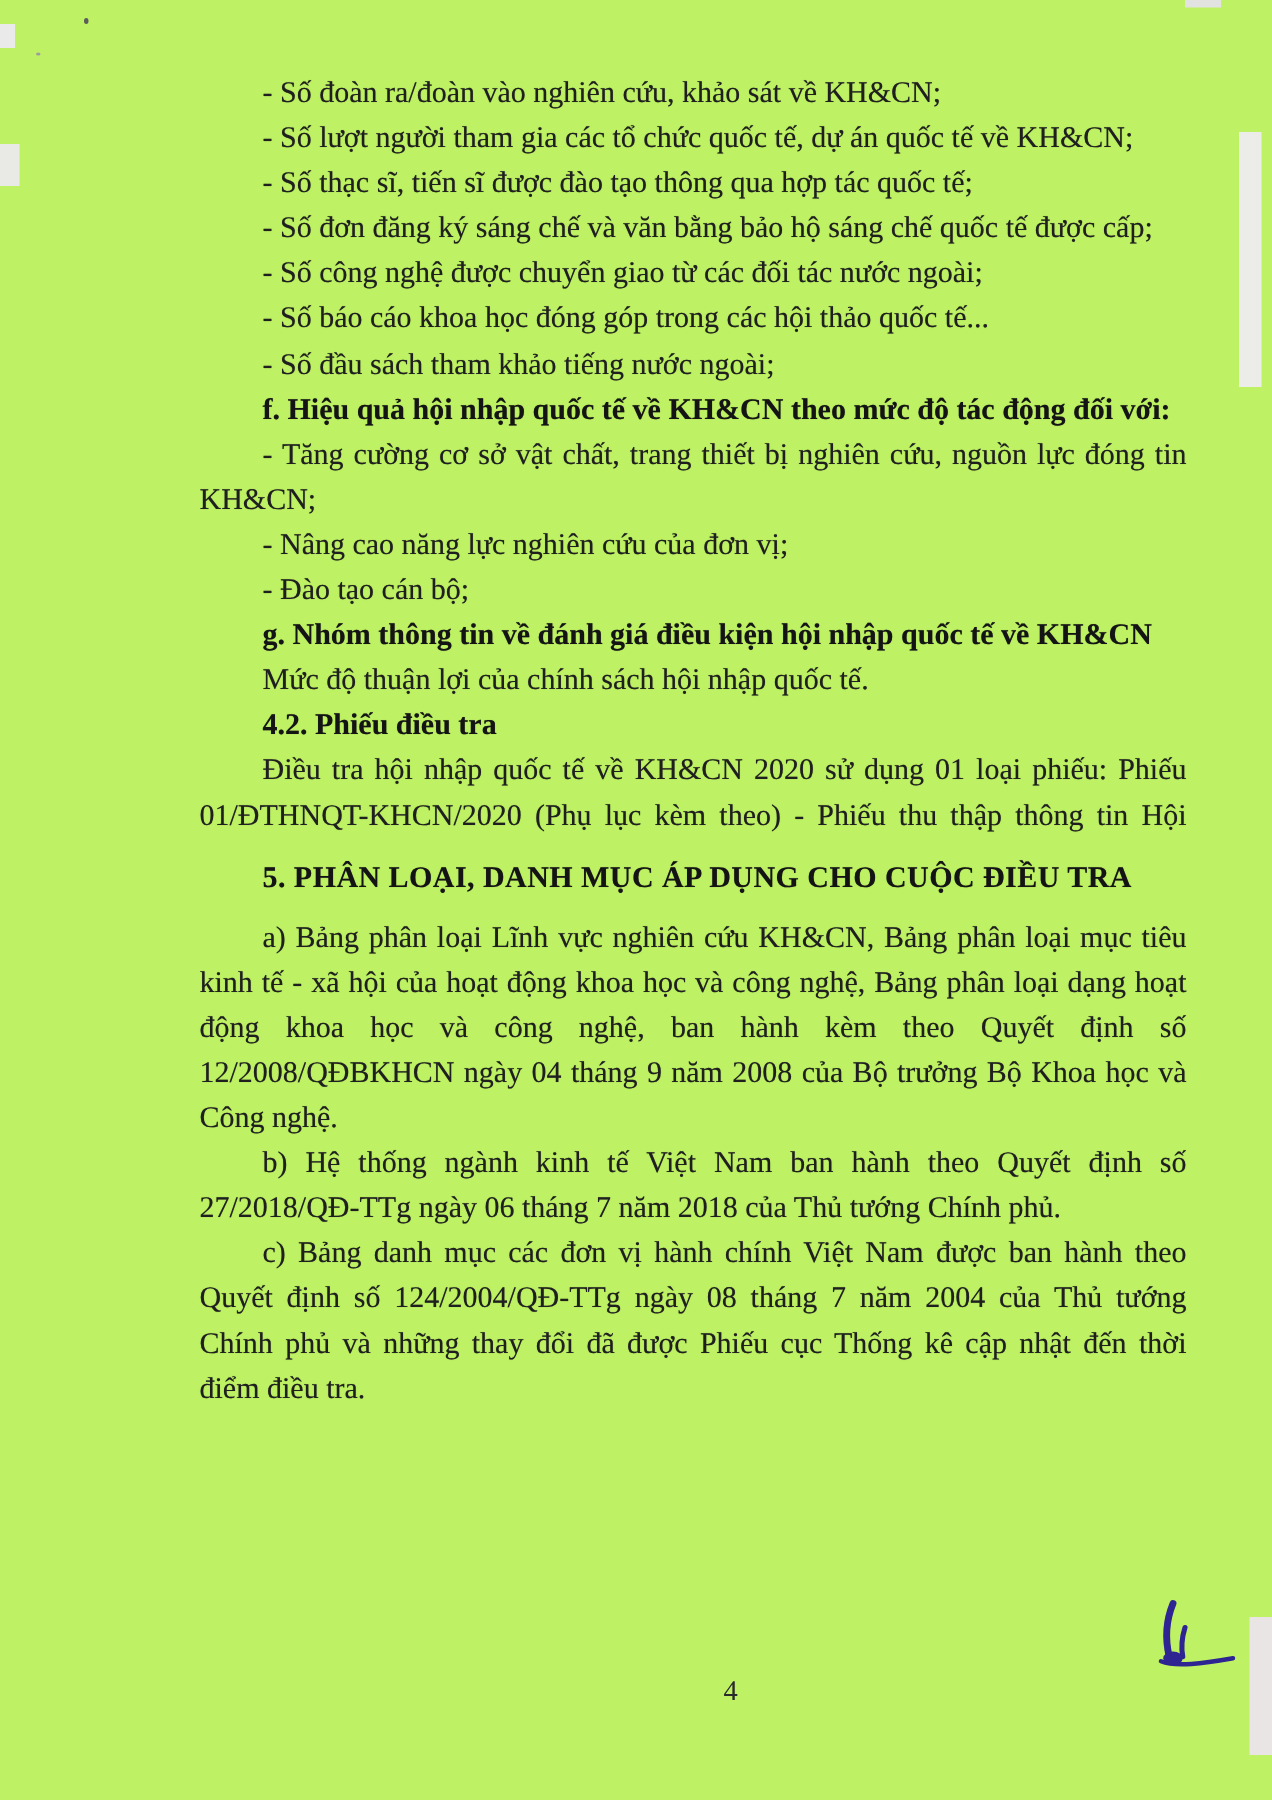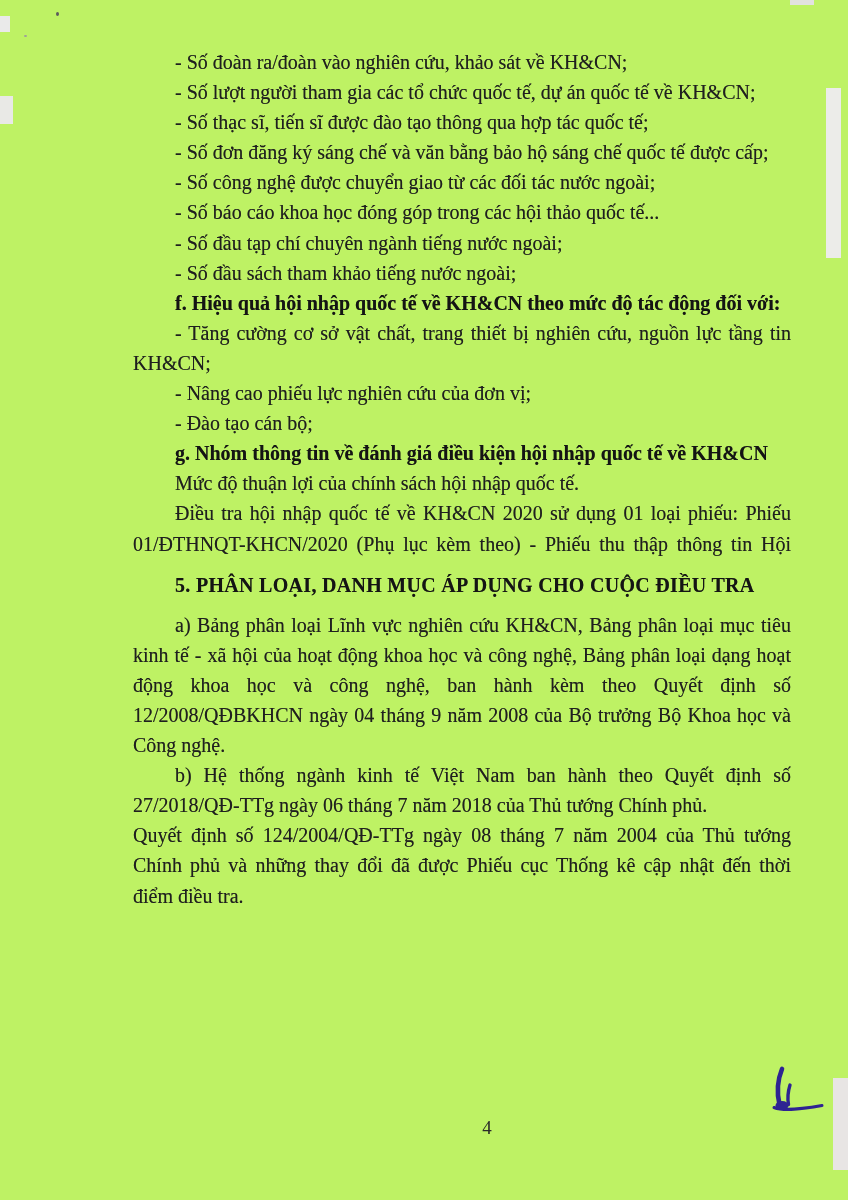--- a/index.html
+++ b/index.html
@@ -62,63 +62,64 @@
       <div class="block dash">
         <div class="ln ind">- Số đơn đăng ký sáng chế và văn bằng bảo hộ sáng chế quốc tế được cấp;</div>
       </div>
       <div class="block dash">
         <div class="ln ind">- Số công nghệ được chuyển giao từ các đối tác nước ngoài;</div>
       </div>
       <div class="block dash">
         <div class="ln ind">- Số báo cáo khoa học đóng góp trong các hội thảo quốc tế...</div>
       </div>
       <div class="block dash">
-        <div class="ln ind">- Số đầu tạp chí chuyên ngành tiếng nước ngoài;</div>
-      </div>
-      <div class="block dash">
         <div class="ln ind">- Số đầu sách tham khảo tiếng nước ngoài;</div>
       </div>
       <div class="block heading">
         <div class="ln ind">f. Hiệu quả hội nhập quốc tế về KH&amp;CN theo mức độ tác động đối với:</div>
       </div>
       <div class="block para">
-        <div class="ln ind just">- Tăng cường cơ sở vật chất, trang thiết bị nghiên cứu, nguồn lực tầng tin</div>
+        <div class="ln ind just">- Tăng cường cơ sở vật chất, trang thiết bị nghiên cứu, nguồn lực đóng tin</div>
         <div class="ln">KH&amp;CN;</div>
       </div>
       <div class="block dash">
-        <div class="ln ind">- Nâng cao phiếu lực nghiên cứu của đơn vị;</div>
+        <div class="ln ind">- Nâng cao năng lực nghiên cứu của đơn vị;</div>
       </div>
       <div class="block dash">
         <div class="ln ind">- Đào tạo cán bộ;</div>
       </div>
       <div class="block heading">
         <div class="ln ind">g. Nhóm thông tin về đánh giá điều kiện hội nhập quốc tế về KH&amp;CN</div>
       </div>
       <div class="block plain">
         <div class="ln ind">Mức độ thuận lợi của chính sách hội nhập quốc tế.</div>
+      </div>
+      <div class="block heading">
+        <div class="ln ind">4.2. Phiếu điều tra</div>
       </div>
       <div class="block para">
         <div class="ln ind just">Điều tra hội nhập quốc tế về KH&amp;CN 2020 sử dụng 01 loại phiếu: Phiếu</div>
         <div class="ln just">01/ĐTHNQT-KHCN/2020 (Phụ lục kèm theo) - Phiếu thu thập thông tin Hội</div>
       </div>
       <div class="block heading-caps">
         <div class="ln ind">5. PHÂN LOẠI, DANH MỤC ÁP DỤNG CHO CUỘC ĐIỀU TRA</div>
       </div>
       <div class="block para">
         <div class="ln ind just">a) Bảng phân loại Lĩnh vực nghiên cứu KH&amp;CN, Bảng phân loại mục tiêu</div>
         <div class="ln just">kinh tế - xã hội của hoạt động khoa học và công nghệ, Bảng phân loại dạng hoạt</div>
         <div class="ln just">động khoa học và công nghệ, ban hành kèm theo Quyết định số</div>
         <div class="ln just">12/2008/QĐBKHCN ngày 04 tháng 9 năm 2008 của Bộ trưởng Bộ Khoa học và</div>
         <div class="ln">Công nghệ.</div>
       </div>
       <div class="block para">
         <div class="ln ind just">b) Hệ thống ngành kinh tế Việt Nam ban hành theo Quyết định số</div>
         <div class="ln">27/2018/QĐ-TTg ngày 06 tháng 7 năm 2018 của Thủ tướng Chính phủ.</div>
       </div>
       <div class="block para">
+        <div class="ln ind just">c) Bảng danh mục các đơn vị hành chính Việt Nam được ban hành theo</div>
         <div class="ln just">Quyết định số 124/2004/QĐ-TTg ngày 08 tháng 7 năm 2004 của Thủ tướng</div>
         <div class="ln just">Chính phủ và những thay đổi đã được Phiếu cục Thống kê cập nhật đến thời</div>
         <div class="ln">điểm điều tra.</div>
       </div>
     </div>
 
   <svg class="ink" viewBox="0 0 64 54">
     <path d="M18,3 C13.5,14 12.5,26 15.5,38.5" fill="none" stroke-width="4.6" stroke-linecap="round" stroke="#2e2492"></path>
     <path d="M26,19 C23.5,27 23.5,33 24.5,38.5" fill="none" stroke-width="3.4" stroke-linecap="round" stroke="#2e2492"></path>
     <path d="M10,41.5 C20,45.5 38,43 58,39.5" fill="none" stroke-width="3" stroke-linecap="round" stroke="#2e2492"></path>

